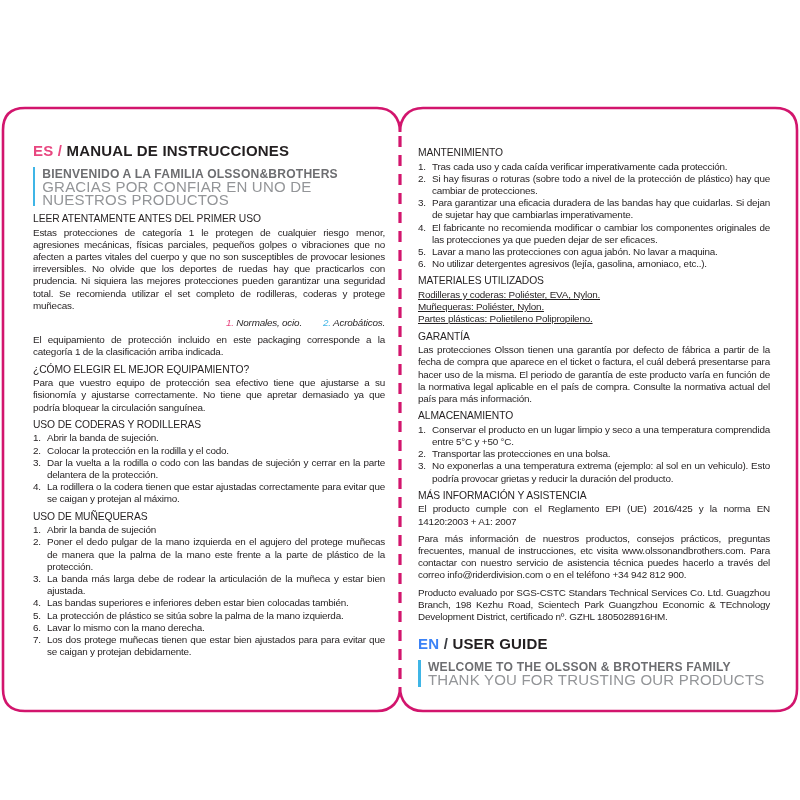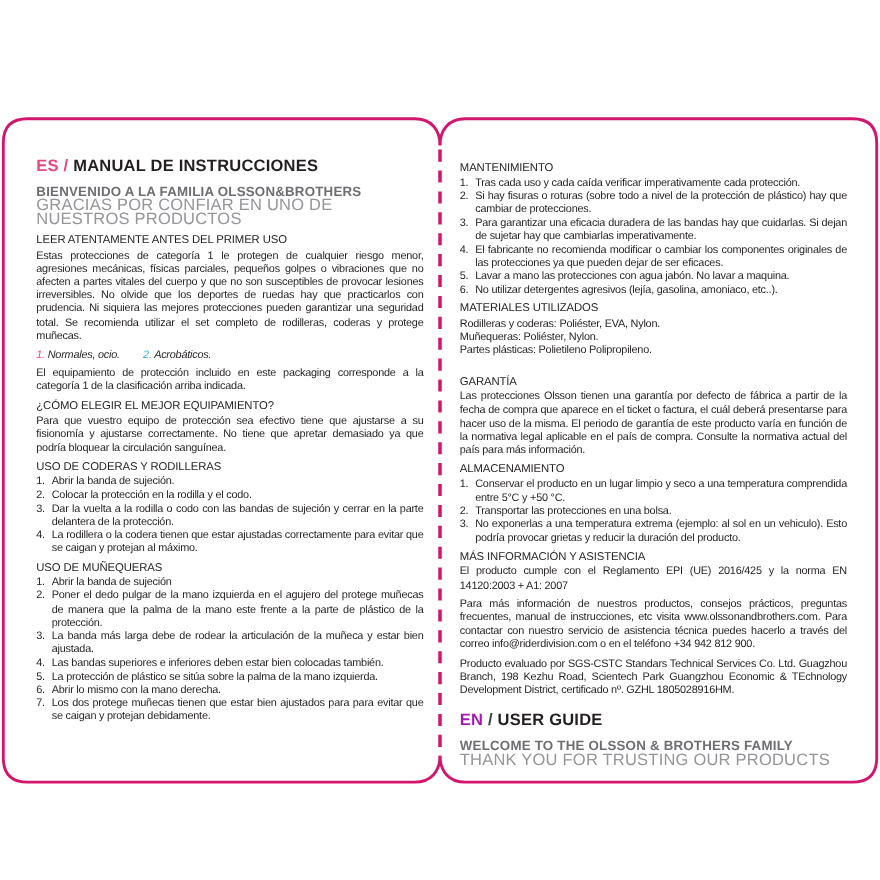--- a/index.html
+++ b/index.html
@@ -8,34 +8,34 @@
   svg.outline{position:absolute;left:0;top:0;}
 
   .col{position:absolute;color:#231f20;font-size:9.9px;line-height:12.2px;letter-spacing:-0.2px;}
   .col p{margin:0 0 5px;text-align:justify;}
   .col h3{margin:0 0 1px;font-size:10.3px;line-height:12.6px;letter-spacing:-0.1px;font-weight:normal;}
   .col-left{left:33px;top:142px;width:352px;}
   .col-right{left:418px;top:147px;width:352px;}
 
   .lang-line{font-size:15px;line-height:17px;font-weight:bold;letter-spacing:0.2px;margin:0 0 8px;color:#231f20;}
   .lang-es,.sep-es{color:#e84780;}
-  .lang-en{color:#a21caf;}
+  .lang-en{color:#3b82f6;}
   .sep-en{color:#3a3d42;}
 
-  .welcome{display:flex;margin:0 0 7px;flex-direction:column;}
+  .welcome{display:flex;margin:0 0 7px;}
   .wbar{width:3px;background:#3fb5e6;margin-right:7px;}
   .wtitle{font-size:12.1px;line-height:14px;font-weight:bold;color:#6d6e71;letter-spacing:0.2px;}
   .wsub{font-size:15px;line-height:12.5px;color:#939598;letter-spacing:0.2px;}
 
   .olist{margin:0 0 5px;}
   .oli{display:flex;}
   .oli .num{flex:0 0 14px;}
   .oli .txt{flex:1;text-align:justify;}
 
-  .cats{font-style:italic;margin:0 0 5px;}
+  .cats{font-style:italic;margin:0 0 5px;text-align:right;}
   .cat-n{font-weight:normal;}
   .cat-n1{color:#e84780;}
   .cat-n2{color:#3fb5e6;}
   .cat-gap{display:inline-block;width:16px;}
 
   .en-block{margin-top:12px;}
 </style>
 </head>
 <body>
 
@@ -116,21 +116,21 @@
       <div class="oli">
           <span class="num">4.</span>
           <span class="txt">Las bandas superiores e inferiores deben estar bien colocadas también.</span>
         </div>
       <div class="oli">
           <span class="num">5.</span>
           <span class="txt">La protección de plástico se sitúa sobre la palma de la mano izquierda.</span>
         </div>
       <div class="oli">
           <span class="num">6.</span>
-          <span class="txt">Abrir lo mismo con la mano derecha.</span>
+          <span class="txt">Lavar lo mismo con la mano derecha.</span>
         </div>
       <div class="oli">
           <span class="num">7.</span>
           <span class="txt">Los dos protege muñecas tienen que estar bien ajustados para para evitar que se caigan y protejan debidamente.</span>
         </div>
     </div>
   </div>
 
   <div class="col col-right">
 
@@ -156,21 +156,21 @@
           <span class="num">5.</span>
           <span class="txt">Lavar a mano las protecciones con agua jabón. No lavar a maquina.</span>
         </div>
       <div class="oli">
           <span class="num">6.</span>
           <span class="txt">No utilizar detergentes agresivos (lejía, gasolina, amoniaco, etc..).</span>
         </div>
     </div>
 
     <h3>MATERIALES UTILIZADOS</h3>
-    <div style="margin:0 0 16px;">
+    <div style="margin:0 0 5px;text-decoration:underline;">
       <div>Rodilleras y coderas: Poliéster, EVA, Nylon.</div>
       <div>Muñequeras: Poliéster, Nylon.</div>
       <div>Partes plásticas: Polietileno Polipropileno.</div>
     </div>
 
     <h3>GARANTÍA</h3>
     <p>Las protecciones Olsson tienen una garantía por defecto de fábrica a partir de la fecha de compra que aparece en el ticket o factura, el cuál deberá presentarse para hacer uso de la misma. El periodo de garantía de este producto varía en función de la normativa legal aplicable en el país de compra. Consulte la normativa actual del país para más información.</p>
 
     <h3>ALMACENAMIENTO</h3>
     <div class="olist">

